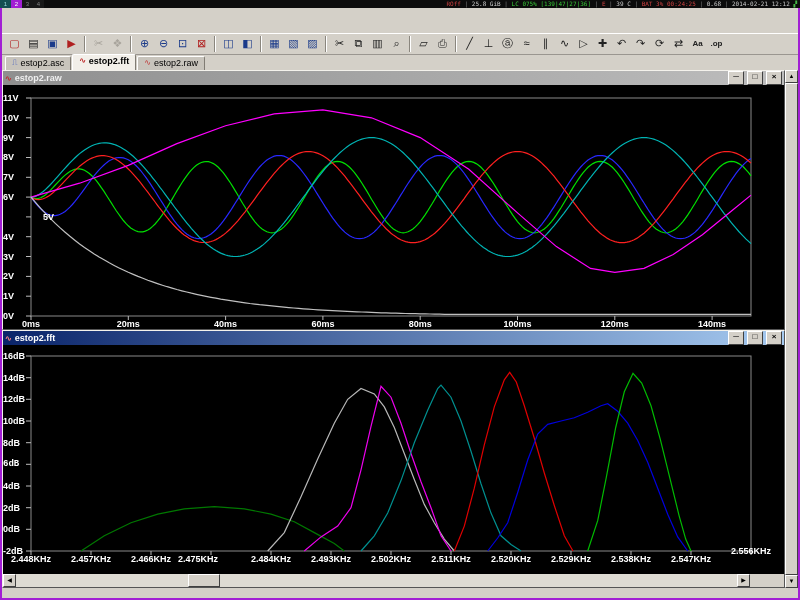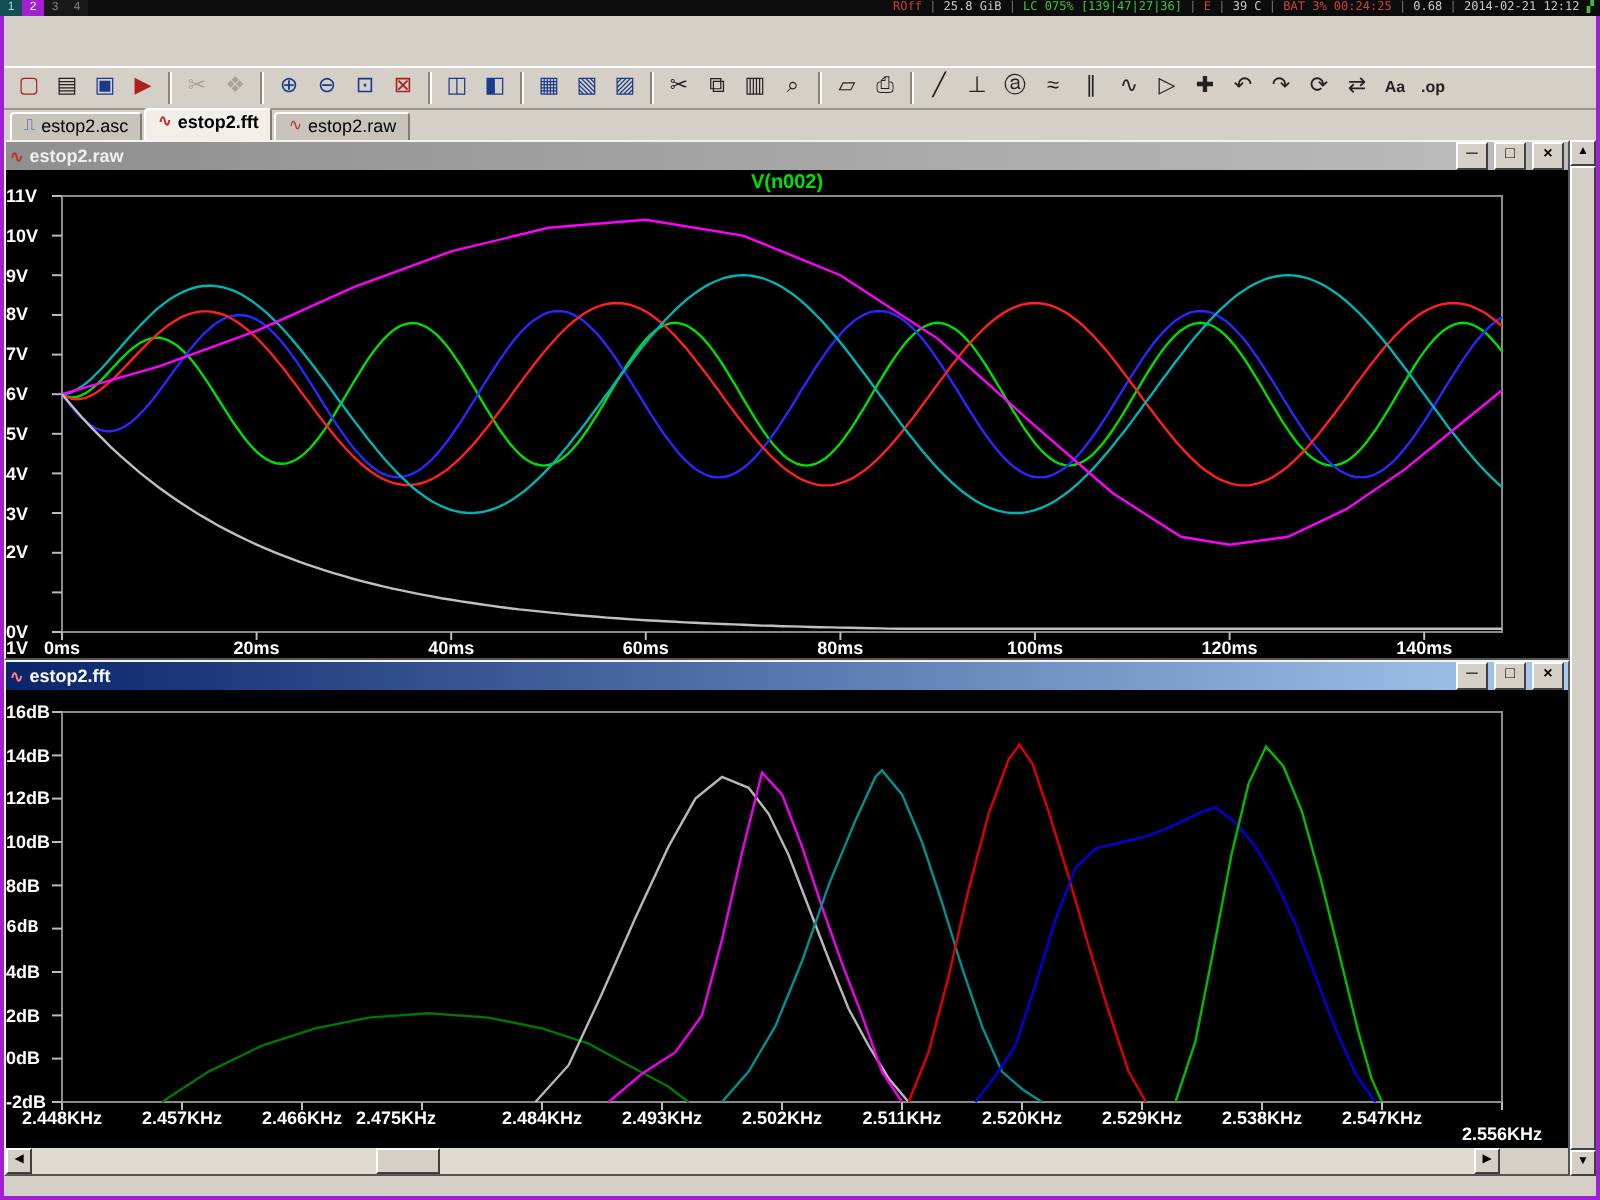--- a/index.html
+++ b/index.html
@@ -144,21 +144,20 @@
     <div class="pane" style="top:0;height:260px;">
       <div class="pane-title inactive">
         <span class="tab-icon" style="color:#c03030;">∿</span>
         <span>estop2.raw</span>
         <span class="spacer"></span>
         <span class="win-btn">─</span>
         <span class="win-btn">□</span>
         <span class="win-btn">×</span>
       </div>
       <div class="plot-canvas" id="canvas1" style="height:244px;">
-        <div class="plot-title">V(n002)</div>
         <svg class="traces" id="svg1" width="781" height="244">
             <rect x="28" y="13" width="720" height="218" fill="none" stroke="#8a8a8a" stroke-width="1"></rect>
             <line x1="28.0" y1="231" x2="28.0" y2="235" stroke="#bbb" stroke-width="1"></line>
             <line x1="125.3" y1="231" x2="125.3" y2="235" stroke="#bbb" stroke-width="1"></line>
             <line x1="222.6" y1="231" x2="222.6" y2="235" stroke="#bbb" stroke-width="1"></line>
             <line x1="319.9" y1="231" x2="319.9" y2="235" stroke="#bbb" stroke-width="1"></line>
             <line x1="417.2" y1="231" x2="417.2" y2="235" stroke="#bbb" stroke-width="1"></line>
             <line x1="514.5" y1="231" x2="514.5" y2="235" stroke="#bbb" stroke-width="1"></line>
             <line x1="611.8" y1="231" x2="611.8" y2="235" stroke="#bbb" stroke-width="1"></line>
             <line x1="709.1" y1="231" x2="709.1" y2="235" stroke="#bbb" stroke-width="1"></line>
@@ -188,25 +187,25 @@
           <div class="xlab" style="left: 389.189px; top: 234px;">80ms</div>
           <div class="xlab" style="left: 486.486px; top: 234px;">100ms</div>
           <div class="xlab" style="left: 583.784px; top: 234px;">120ms</div>
           <div class="xlab" style="left: 681.081px; top: 234px;">140ms</div>
           <div class="ylab" style="left: 0px; top: 8px;">11V</div>
           <div class="ylab" style="left: 0px; top: 27.8182px;">10V</div>
           <div class="ylab" style="left: 0px; top: 47.6364px;">9V</div>
           <div class="ylab" style="left: 0px; top: 67.4545px;">8V</div>
           <div class="ylab" style="left: 0px; top: 87.2727px;">7V</div>
           <div class="ylab" style="left: 0px; top: 107.091px;">6V</div>
-          <div class="ylab" style="left: 0px; top: 126.909px;">5V</div>
+          <div class="ylab" style="left: 0px; top: 126.909px; padding-left: 40px;">5V</div>
           <div class="ylab" style="left: 0px; top: 146.727px;">4V</div>
           <div class="ylab" style="left: 0px; top: 166.545px;">3V</div>
           <div class="ylab" style="left: 0px; top: 186.364px;">2V</div>
-          <div class="ylab" style="left: 0px; top: 206.182px; margin-top: 28px;">1V</div>
+          <div class="ylab" style="left: 0px; top: 206.182px;">1V</div>
           <div class="ylab" style="left: 0px; top: 226px;">0V</div>
         </div>
     </div>
 
     <div class="pane" style="top:260px;height:258px;">
       <div class="pane-title active">
         <span class="tab-icon" style="color:#ff8080;">∿</span>
         <span>estop2.fft</span>
         <span class="spacer"></span>
         <span class="win-btn">─</span>
@@ -252,21 +251,21 @@
           <div class="xlab" style="left: 120px; top: 209px;">2.466KHz</div>
           <div class="xlab" style="left: 167px; top: 209px;">2.475KHz</div>
           <div class="xlab" style="left: 240px; top: 209px;">2.484KHz</div>
           <div class="xlab" style="left: 300px; top: 209px;">2.493KHz</div>
           <div class="xlab" style="left: 360px; top: 209px;">2.502KHz</div>
           <div class="xlab" style="left: 420px; top: 209px;">2.511KHz</div>
           <div class="xlab" style="left: 480px; top: 209px;">2.520KHz</div>
           <div class="xlab" style="left: 540px; top: 209px;">2.529KHz</div>
           <div class="xlab" style="left: 600px; top: 209px;">2.538KHz</div>
           <div class="xlab" style="left: 660px; top: 209px;">2.547KHz</div>
-          <div class="xlab" style="left: 720px; top: 217px;">2.556KHz</div>
+          <div class="xlab" style="left: 720px; top: 201px;">2.556KHz</div>
           <div class="ylab" style="left: 0px; top: 6px;">16dB</div>
           <div class="ylab" style="left: 0px; top: 27.6667px;">14dB</div>
           <div class="ylab" style="left: 0px; top: 49.3333px;">12dB</div>
           <div class="ylab" style="left: 0px; top: 71px;">10dB</div>
           <div class="ylab" style="left: 0px; top: 92.6667px;">8dB</div>
           <div class="ylab" style="left: 0px; top: 114.333px; font-family: Liberation Mono, monospace;">6dB</div>
           <div class="ylab" style="left: 0px; top: 136px;">4dB</div>
           <div class="ylab" style="left: 0px; top: 157.667px;">2dB</div>
           <div class="ylab" style="left: 0px; top: 179.333px;">0dB</div>
           <div class="ylab" style="left: 0px; top: 201px;">-2dB</div>

